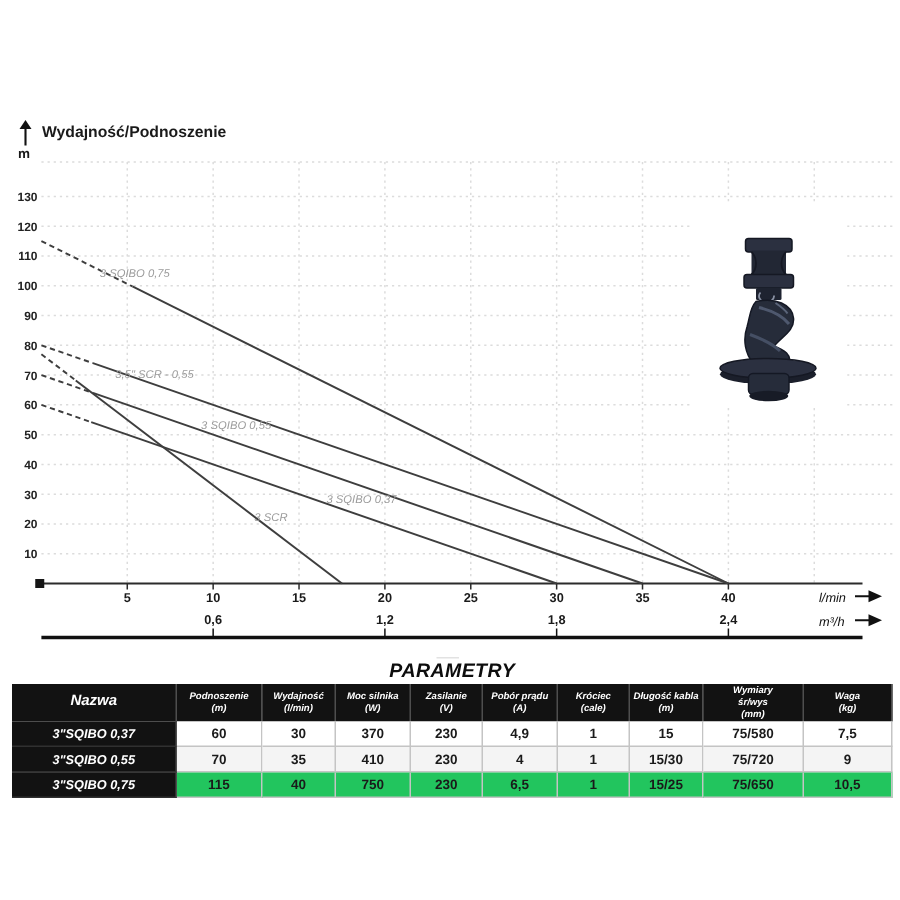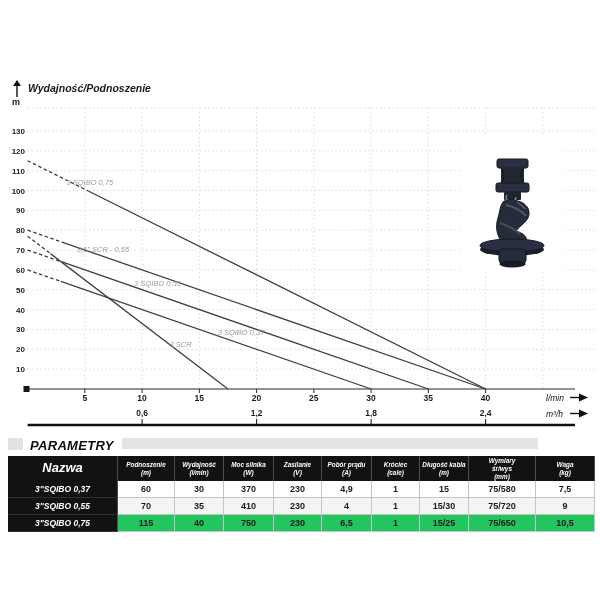--- a/index.html
+++ b/index.html
@@ -1,44 +1,44 @@
 <!DOCTYPE html>
 <html><head>
 <meta charset="utf-8">
 <style>
   html,body{margin:0;padding:0;background:#fff;}
   .page{position:relative;width:600px;height:600px;background:#ffffff;overflow:hidden;
         font-family:"Liberation Sans",sans-serif;}
   
   .chart-title{position:absolute;left:28px;top:82px;font-size:10.5px;font-weight:700;
-               font-style:italic;color:#1a1a1a;}
+               color:#1a1a1a;}
   .y-unit{position:absolute;left:12px;top:97px;font-size:9px;font-weight:700;color:#1a1a1a;}
   .y-arrow{position:absolute;left:12px;top:80px;}
   
   #chart-svg{position:absolute;left:0;top:0;width:600px;height:435px;z-index:1;}
   #pump-svg{position:absolute;left:460px;top:135px;width:105px;height:136px;z-index:2;}
   .ytick{font:700 8px "Liberation Sans",sans-serif;fill:#222;}
   .xtick{font:700 8.5px "Liberation Sans",sans-serif;fill:#1a1a1a;}
   .curvelabel{font:italic 400 7.5px "Liberation Sans",sans-serif;fill:#9b9b9b;}
   .unitlabel{font:italic 400 8.5px "Liberation Sans",sans-serif;fill:#111;}
   
-  .param-bar{position:absolute;left:8px;top:438px;width:530px;height:16px;display:flex;
-             align-items:flex-start;}
+  .param-bar{position:absolute;left:8px;top:438px;width:587px;height:16px;display:flex;
+             align-items:center;flex-direction:column;}
   .param-square{width:15px;height:12px;background:#e2e2e2;margin-right:7px;}
   .param-title{font-size:13px;font-weight:700;font-style:italic;color:#0d0d0d;
                letter-spacing:.3px;white-space:nowrap;}
   .param-band{flex:1;height:11px;background:#e4e4e4;margin-left:8px;}
   
   .ptable{position:absolute;left:8px;top:456px;width:587px;font-family:"Liberation Sans",sans-serif;}
   .trow{display:flex;}
   .tcell{box-sizing:border-box;display:flex;flex-direction:column;align-items:center;
          justify-content:center;text-align:center;}
   .hrow .tcell{height:25px;background:#121212;color:#fff;font-style:italic;font-weight:700;
                font-size:6.4px;line-height:1.25;border-right:1px solid #4e4e4e;}
-  .hrow .c0{font-size:13px;}
+  .hrow .c0{font-size:10px;}
   .drow .tcell{height:17px;font-size:9px;font-weight:700;color:#1a1a1a;
                border-right:1px solid #c4c4c4;border-bottom:1px solid #c4c4c4;}
   .drow .c0{background:#121212;color:#fff;font-style:italic;font-size:8.5px;
             border-right:1px solid #4e4e4e;border-bottom:1px solid #303030;}
   .r0 .tcell{background:#ffffff;}
   .r1 .tcell{background:#f4f4f4;}
   .r2 .tcell{background:#22c55e;}
   .r0 .c0,.r1 .c0,.r2 .c0{background:#121212;}
   .c0{width:110px;} .c1{width:57px;} .c2{width:49px;} .c3{width:50px;} .c4{width:48px;}
   .c5{width:50px;} .c6{width:48px;} .c7{width:49px;} .c8{width:67px;} .c9{width:59px;border-right:none;text-align:center;}

